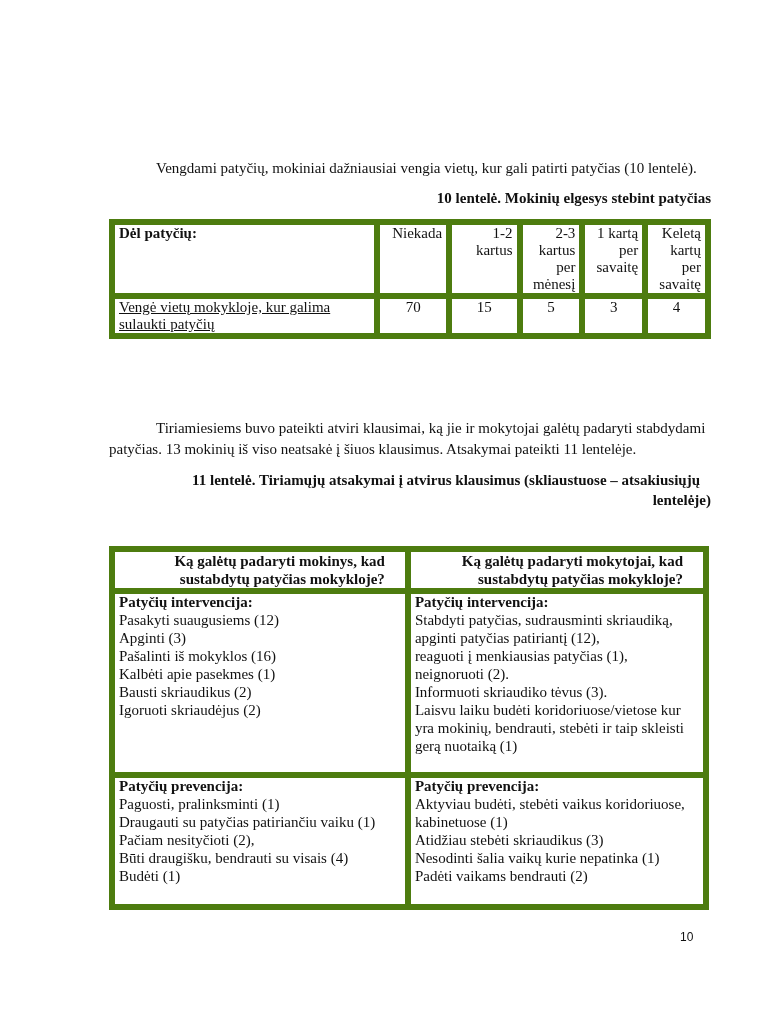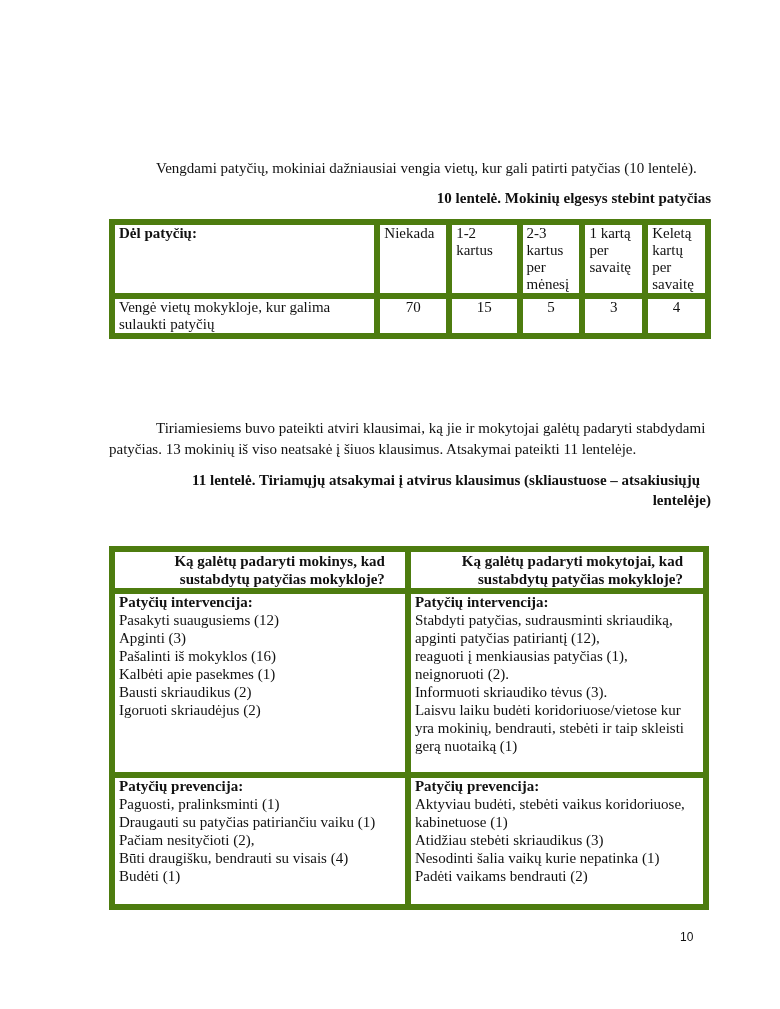--- a/index.html
+++ b/index.html
@@ -5,21 +5,21 @@
   html, body { margin: 0; padding: 0; background: #ffffff; }
   body { width: 780px; height: 1009px; position: relative; overflow: hidden;
          font-family: "Liberation Serif", serif; color: #111; font-size: 15px; }
   .abs { position: absolute; }
   .para { line-height: 21px; }
   .caption { font-weight: bold; text-align: right; }
   table { border-collapse: collapse; position: absolute; }
   td { border: 6px solid #4d7c0f; vertical-align: top; padding: 0 4px; font-size: 15px; line-height: 17px; }
   #t10 { left: 109px; top: 219px; width: 602px; }
   #t10 td.num { text-align: center; }
-  #t10 td.hdr { text-align: left; }
+  #t10 td.hdr { text-align: right; }
   #t11 { left: 109px; top: 546px; width: 600px; }
   #t11 td { padding: 0 4px; }
   #t11 td.colhdr { text-align: right; font-weight: bold; line-height: 18px; }
   #t11 .sect { font-weight: bold; }
   #t11 ul { list-style: none; margin: 0; padding: 0; }
   #t11 li { line-height: 18px; }
   .pagenum { font-family: "Liberation Sans", sans-serif; font-size: 12px; }
 </style>
 </head>
 <body>
@@ -40,21 +40,21 @@
   <tbody>
       <tr style="height:71px;">
     <td style="font-weight:bold;">Dėl patyčių:</td>
     <td class="hdr">Niekada</td>
     <td class="hdr">1-2 kartus</td>
     <td class="hdr">2-3 kartus per mėnesį</td>
     <td class="hdr">1 kartą per savaitę</td>
     <td class="hdr">Keletą kartų per savaitę</td>
   </tr>
   <tr>
-    <td style="padding-right:21px;">Vengė vietų mokykloje, kur galima sulaukti patyčių</td>
+    <td style="padding-right:21px;text-decoration:underline;">Vengė vietų mokykloje, kur galima sulaukti patyčių</td>
     <td class="num">70</td>
     <td class="num">15</td>
     <td class="num">5</td>
     <td class="num">3</td>
     <td class="num">4</td>
   </tr>
 </tbody>
   </table>
 
 <div class="abs para" style="left:156px; top:418px; width:560px; white-space:nowrap;">Tiriamiesiems buvo pateikti atviri klausimai, ką jie ir mokytojai galėtų padaryti stabdydami</div>

